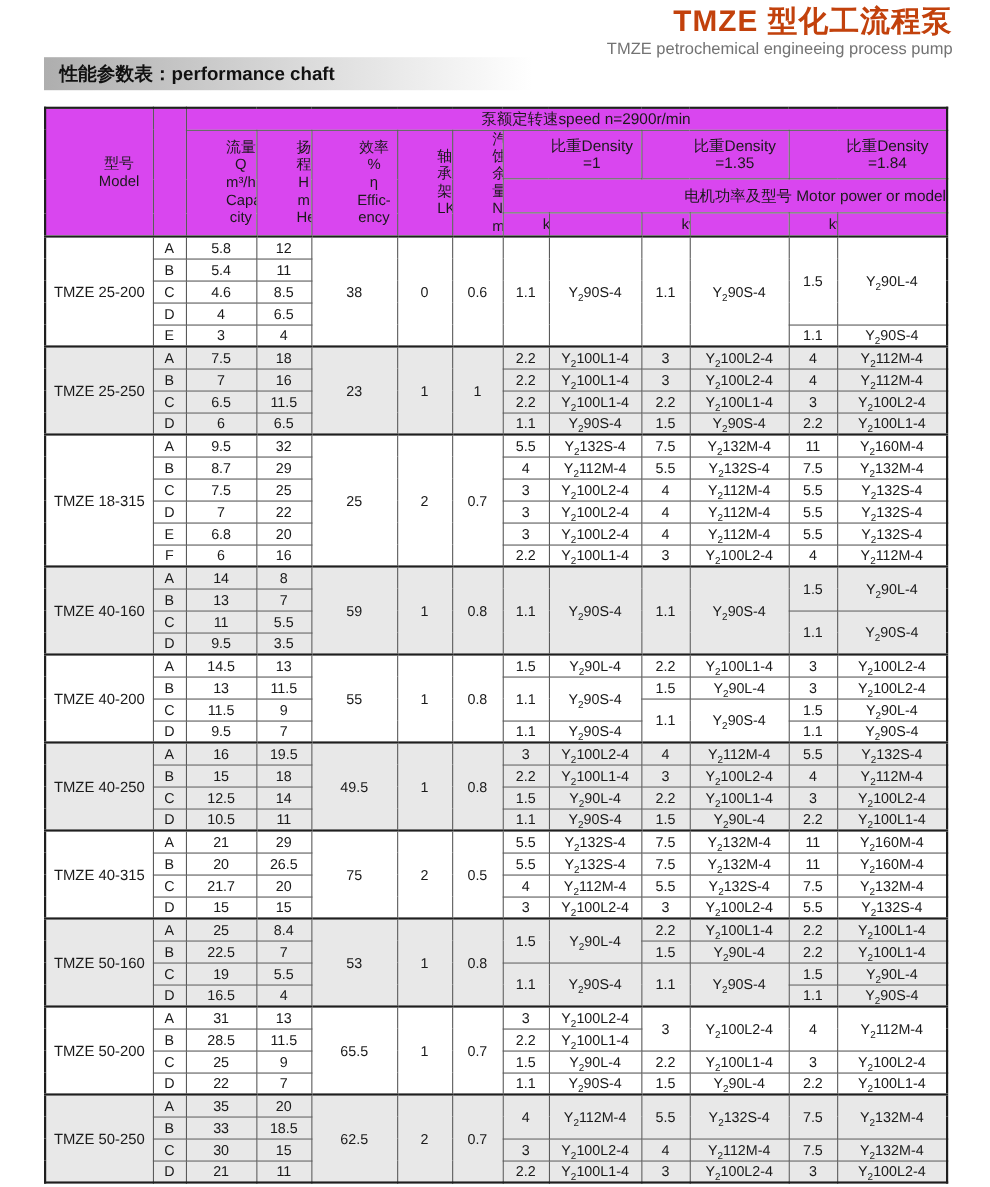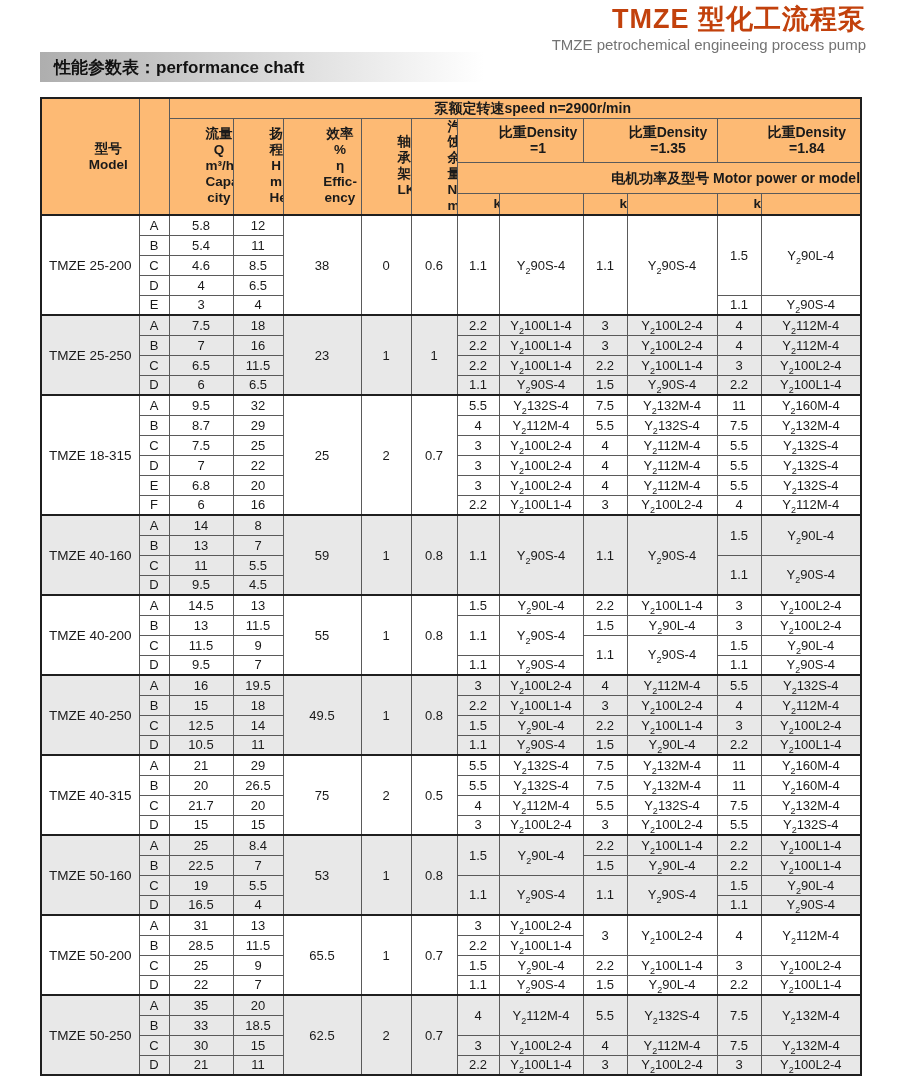--- a/index.html
+++ b/index.html
@@ -19,21 +19,21 @@
   table.perf{
     position:absolute;left:40px;top:97px;width:820px;
     border-collapse:collapse;table-layout:fixed;
     border:2px solid #1f1f1f;
   }
   th,td{
     border:1px solid #5a5a5a;text-align:center;vertical-align:middle;
     padding:0;font-size:13px;overflow:hidden;
   }
   thead th{
-    background:#fdba74;font-weight:700;white-space:pre-line;line-height:1.18;font-size:13.5px;padding-left:36px;
+    background:#d946ef;font-weight:400;white-space:pre-line;line-height:1.18;font-size:13.5px;padding-left:36px;
   }
   thead th.speed{font-size:14px;}
   thead th.density{font-size:14px;}
   thead th.motorhdr{font-size:14px;text-align:right;}
   tr.r-speed{height:20px;}
   tr.r-density{height:38px;}
   tr.r-motor{height:26px;}
   tr.r-kw{height:18px;}
   tbody tr{height:20px;}
   tbody td{background:#ffffff;}
@@ -294,21 +294,21 @@
       <tr class="alt">
         <td>C</td>
         <td>11</td>
         <td>5.5</td>
         <td rowspan="2">1.1</td>
         <td rowspan="2" class="motor">Y<sub>2</sub>90S-4</td>
       </tr>
       <tr class="alt">
         <td>D</td>
         <td>9.5</td>
-        <td>4.5</td>
+        <td>3.5</td>
       </tr>
       <tr class="block-start">
         <td rowspan="4" class="model">TMZE 40-200</td>
         <td>A</td>
         <td>14.5</td>
         <td>13</td>
         <td rowspan="4">55</td>
         <td rowspan="4">1</td>
         <td rowspan="4">0.8</td>
         <td>1.5</td>

